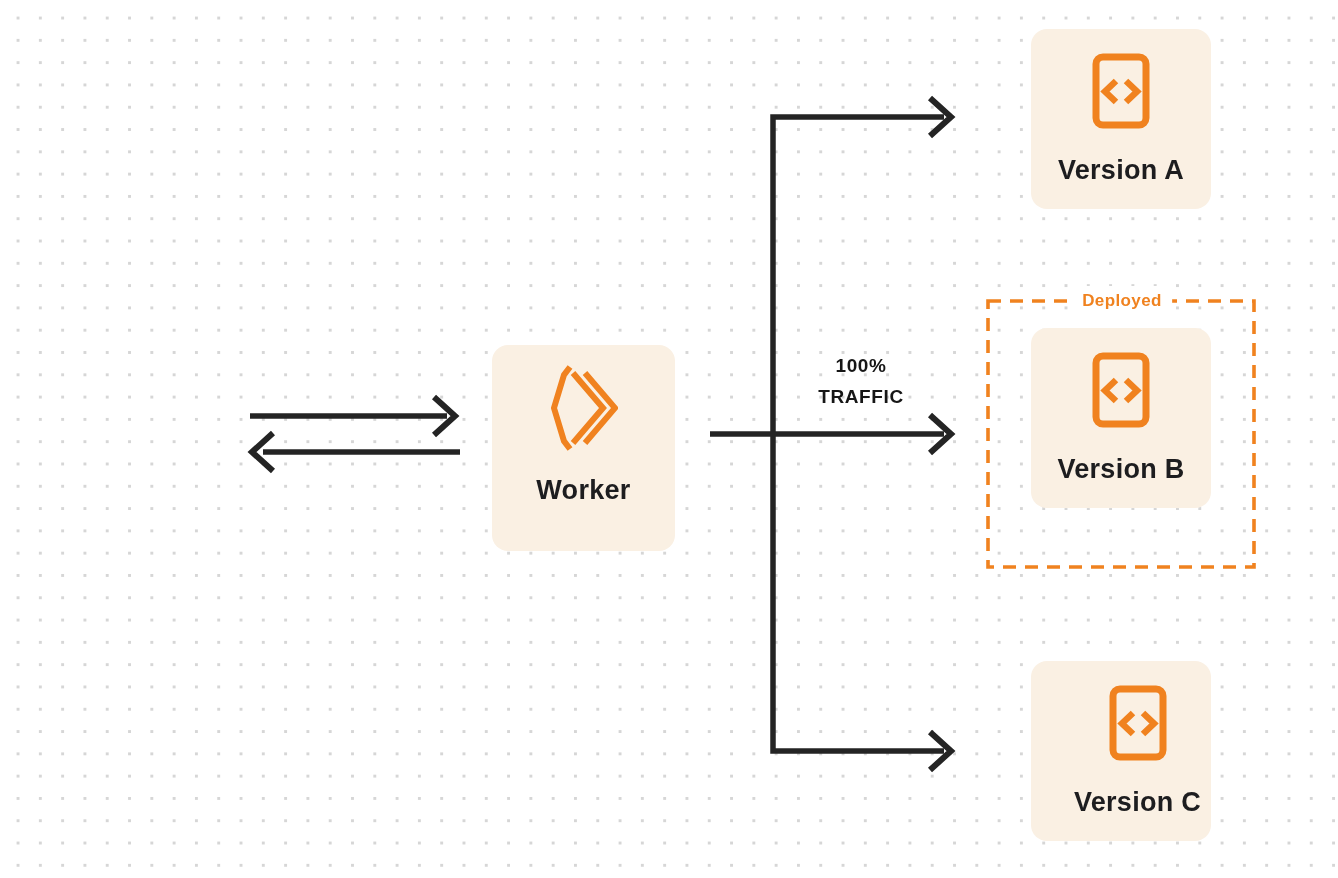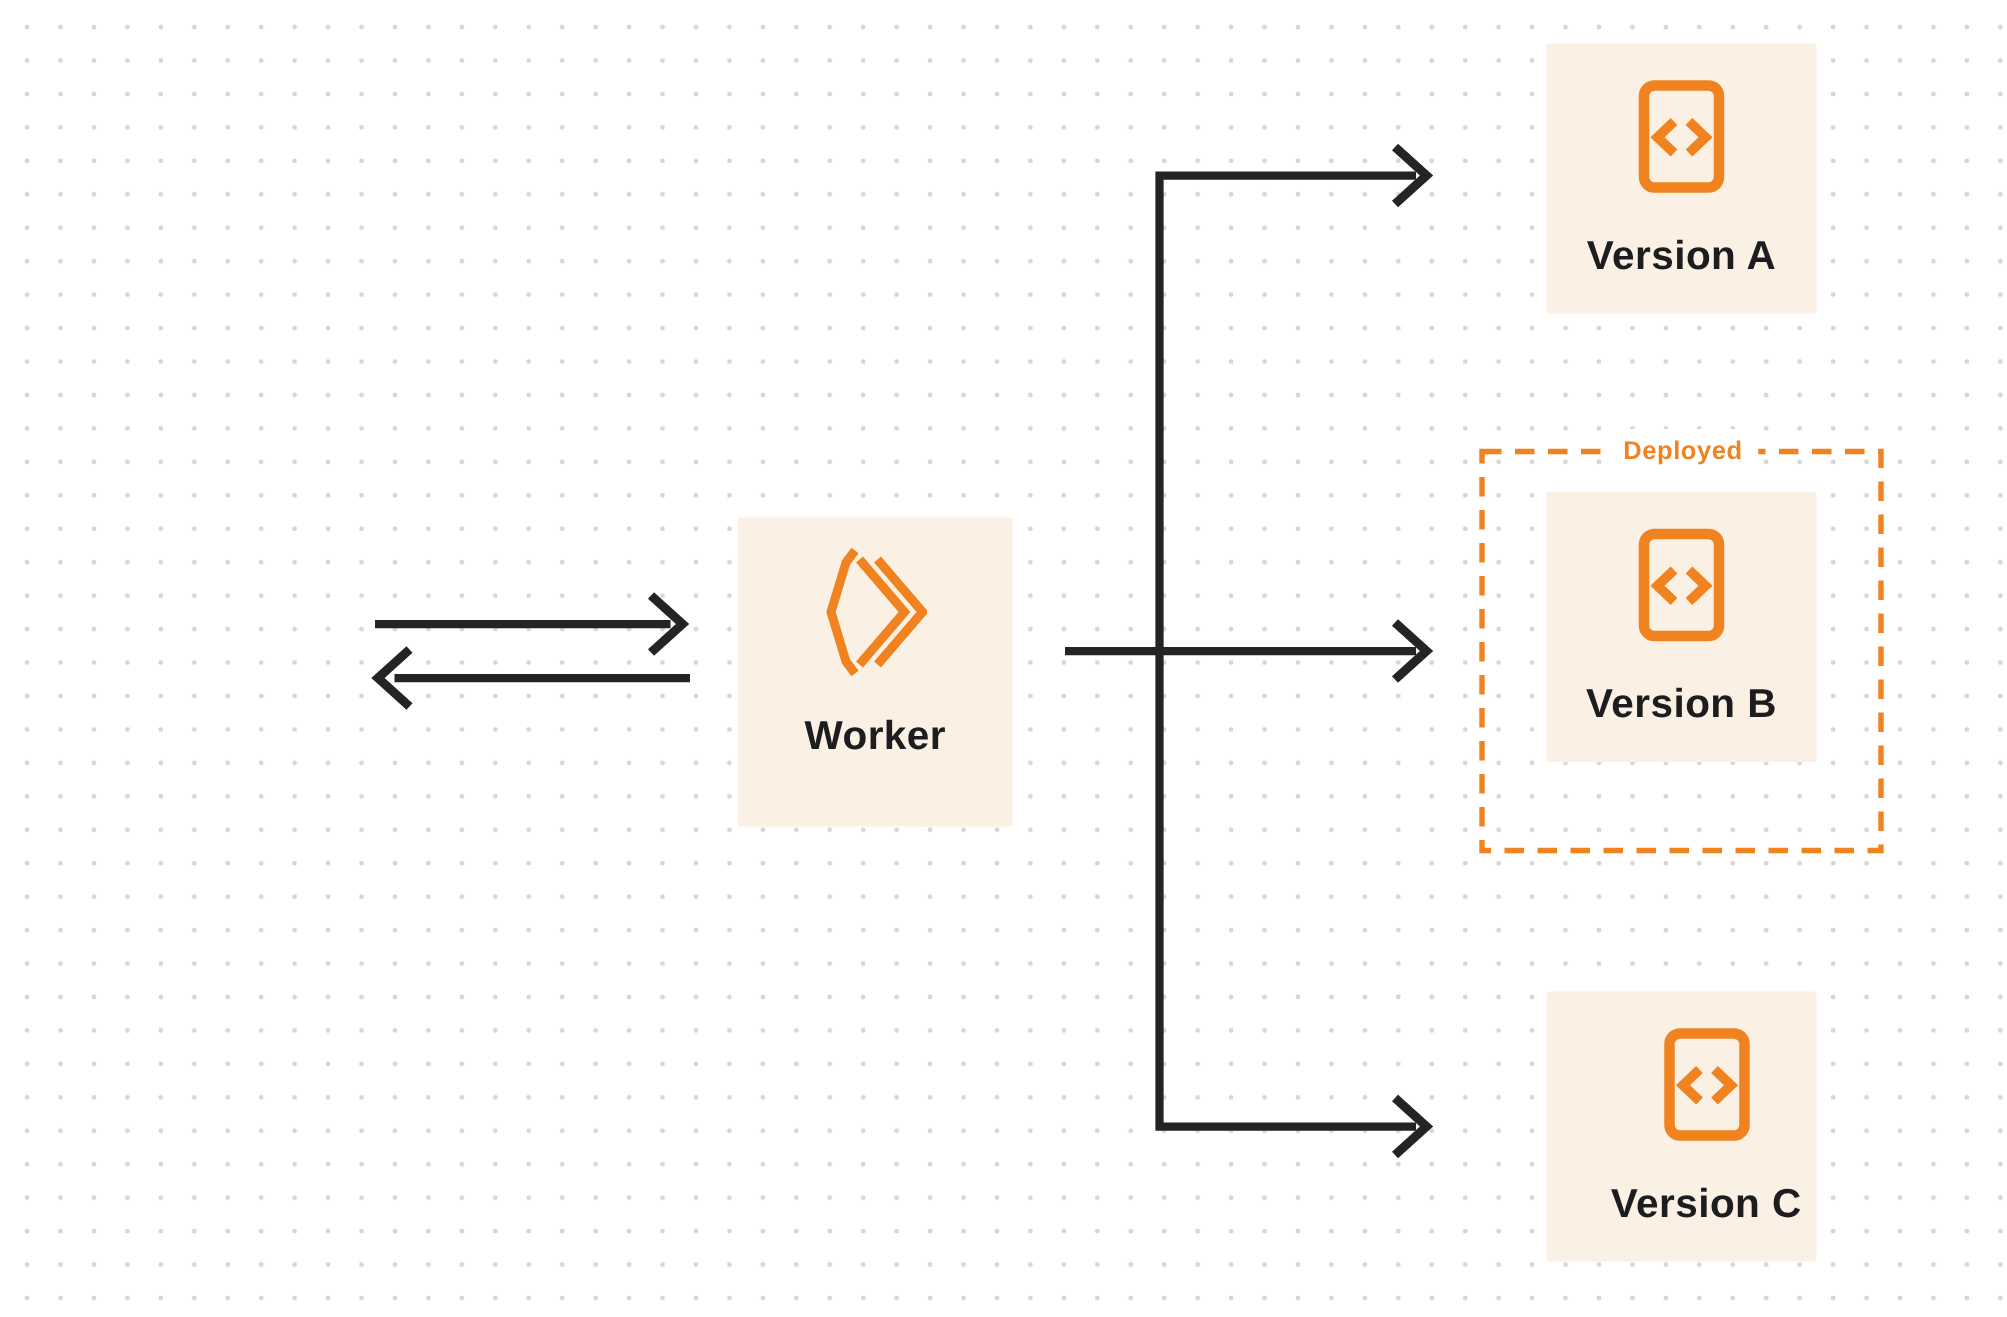--- a/index.html
+++ b/index.html
@@ -15,21 +15,21 @@
     background-position: 6.9px 6.9px;
     font-family: "Liberation Sans", "DejaVu Sans", sans-serif;
   }
   svg.edges-layer {
     position: absolute;
     left: 0; top: 0;
     width: 1338px; height: 878px;
   }
   .node {
     position: absolute;
-    border-radius: 2px;
+    border-radius: 16px;
     display: flex;
     flex-direction: column;
     align-items: center;
   }
   .node .node-label {
     font-weight: 700;
     font-size: 27px;
     line-height: 30px;
     color: #1d1d1f;
     letter-spacing: 0.3px;
@@ -108,20 +108,24 @@
 
   <div class="node node-worker">
     <svg class="worker-logo" width="68" height="88" viewBox="0 0 68 88" fill="none" xmlns="http://www.w3.org/2000/svg">
       <path d="M20,2 L14,10 L4,43 L14,76 L20,84" stroke="#f0821f" stroke-width="6" stroke-linejoin="miter"></path>
       <path d="M23,8 L53,43 L23,78" stroke="#f0821f" stroke-width="6" stroke-linejoin="miter"></path>
       <path d="M35,8 L65,43 L35,78" stroke="#f0821f" stroke-width="6" stroke-linejoin="miter"></path>
     </svg>
     <span class="node-label">Worker</span>
   </div>
 
+  <div class="traffic-label">
+    <div>100%</div>
+    <div>TRAFFIC</div>
+  </div>
 
   <div class="deployed-label">Deployed</div>
 
   <div class="node node-version node-version-a">
     <svg class="code-icon" width="58" height="76" viewBox="0 0 58 76" fill="none" xmlns="http://www.w3.org/2000/svg">
       <rect x="4" y="4" width="50" height="68" rx="7" stroke="#f0821f" stroke-width="7"></rect>
       <path d="M24,28 L13,38.5 L24,49" stroke="#f0821f" stroke-width="6.5" stroke-linejoin="miter"></path>
       <path d="M34,28 L45,38.5 L34,49" stroke="#f0821f" stroke-width="6.5" stroke-linejoin="miter"></path>
     </svg>
     <span class="node-label">Version A</span>

